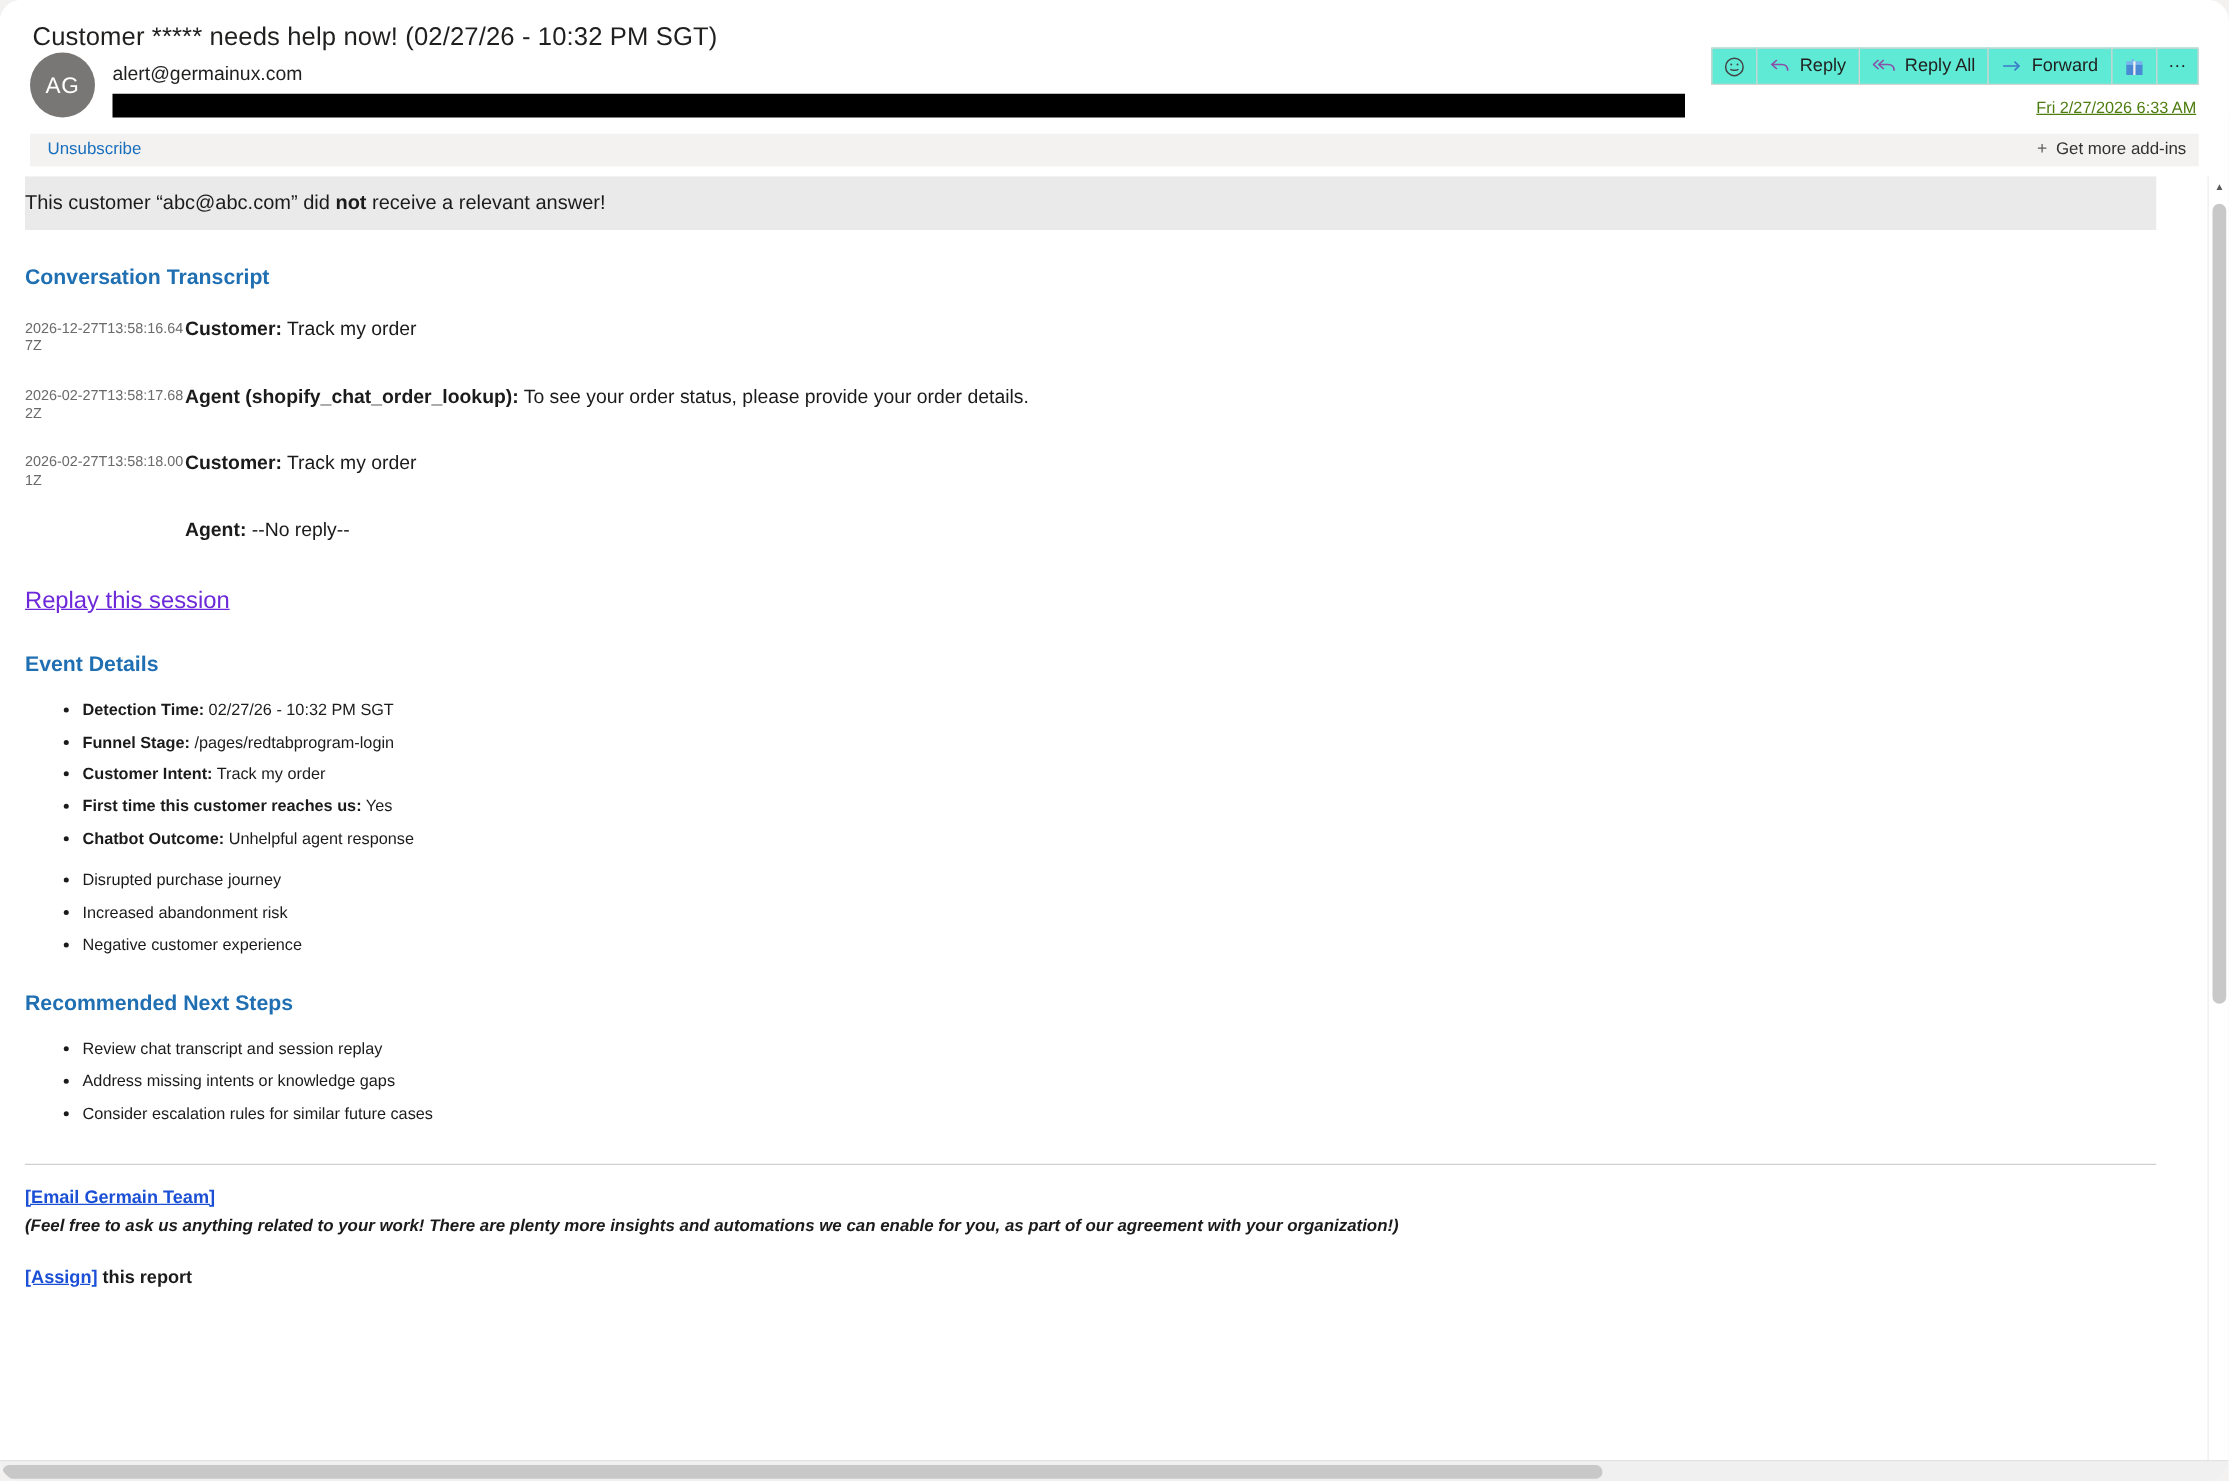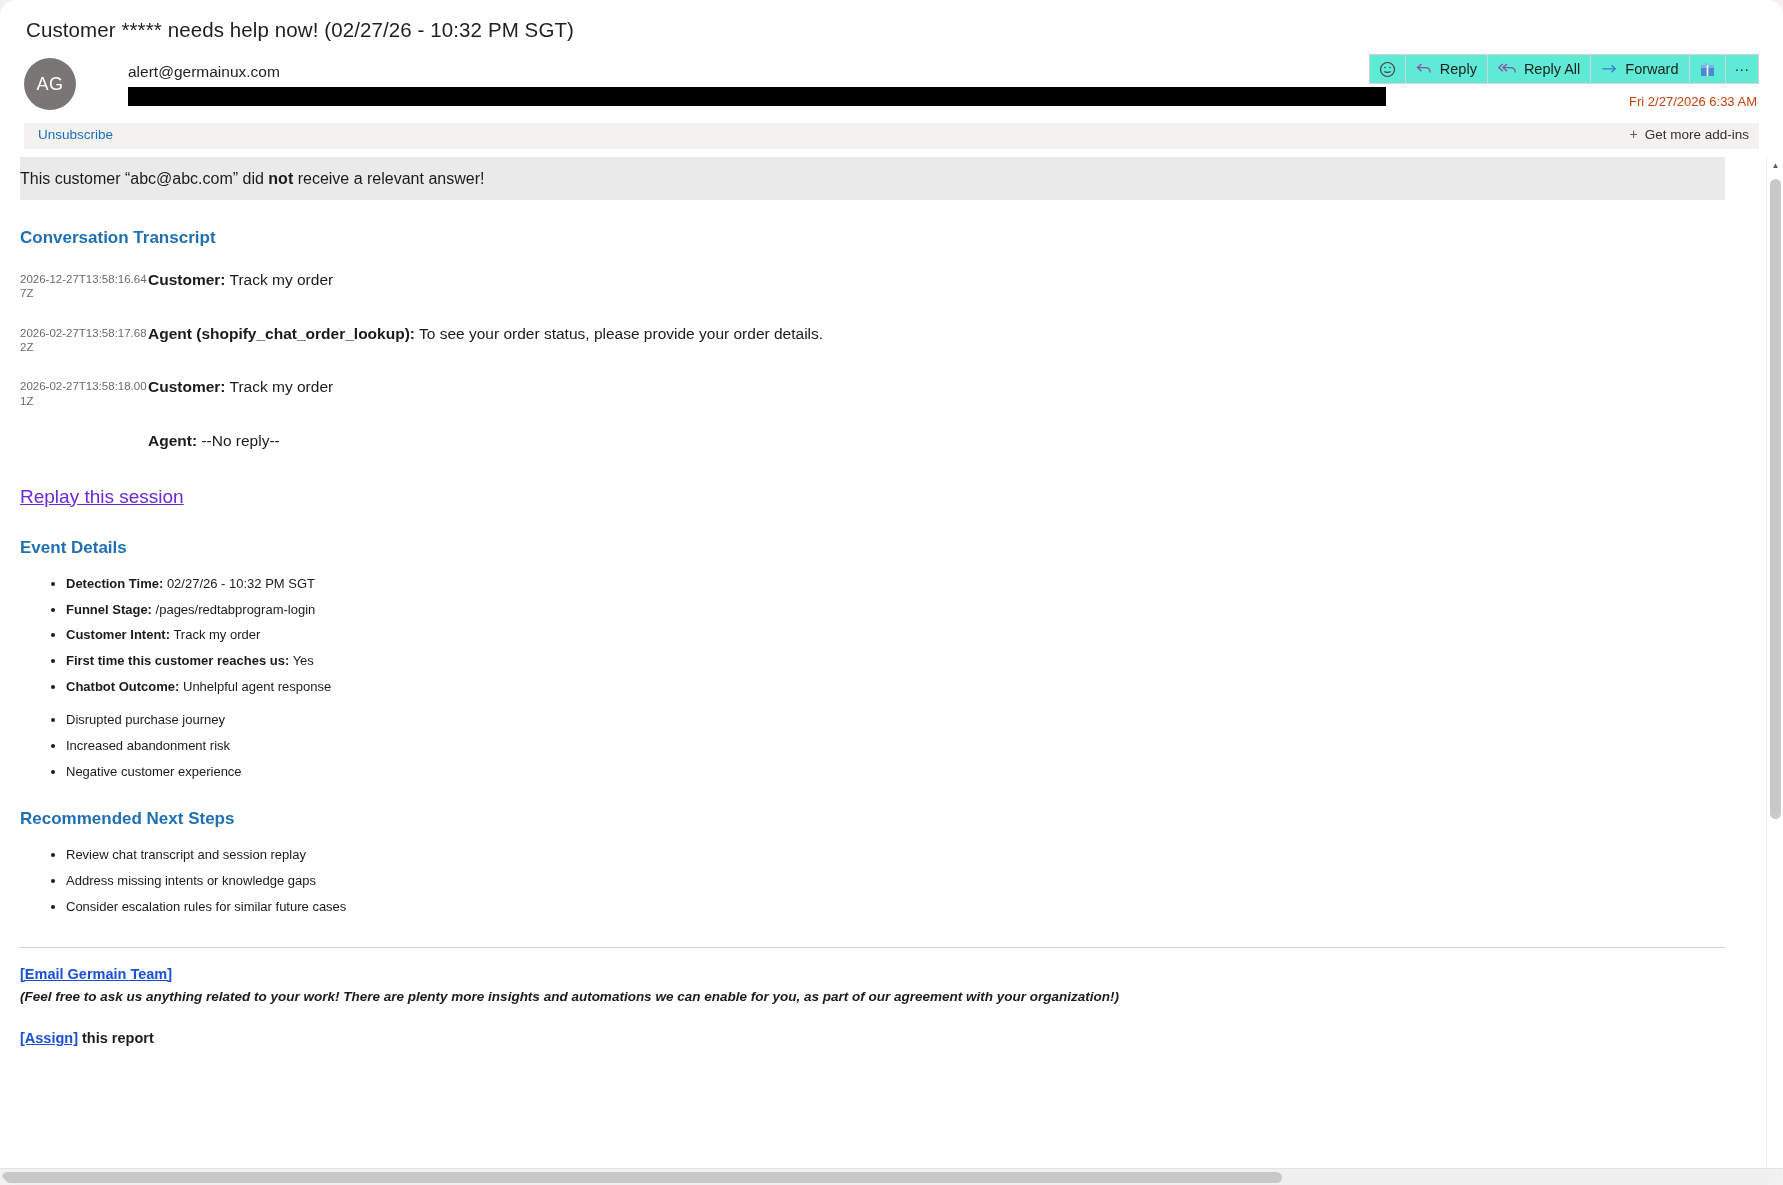--- a/index.html
+++ b/index.html
@@ -24,24 +24,22 @@
     background: #ffffff;
   }
   .subject-line {
     font-size: 20.5px;
     color: #201f1e;
     letter-spacing: 0.1px;
     padding-left: 2px;
   }
   .sender-row {
     display: flex;
-    align-items: center;
-    margin-top: 16px;
+    align-items: flex-end;
     position: relative;
-    gap: 38px;
   }
   .avatar {
     width: 52px;
     height: 52px;
     border-radius: 50%;
     background: #797775;
     color: #ffffff;
     font-size: 18px;
     display: flex;
     align-items: center;
@@ -89,21 +87,22 @@
     white-space: nowrap;
   }
   .act-btn.icon-only { padding: 0 9px; }
   .act-btn svg { display: block; }
   .act-btn .label { line-height: 1; }
   .timestamp {
     position: absolute;
     right: 2px;
     top: 36px;
     font-size: 13px;
-    color: #c2410c;
+    color: #4d7c0f;
+    text-decoration: underline;
   }
 
   
   .strip {
     margin: 13px 24px 0 24px;
     height: 26px;
     background: #f3f2f1;
     display: flex;
     align-items: center;
     justify-content: space-between;

